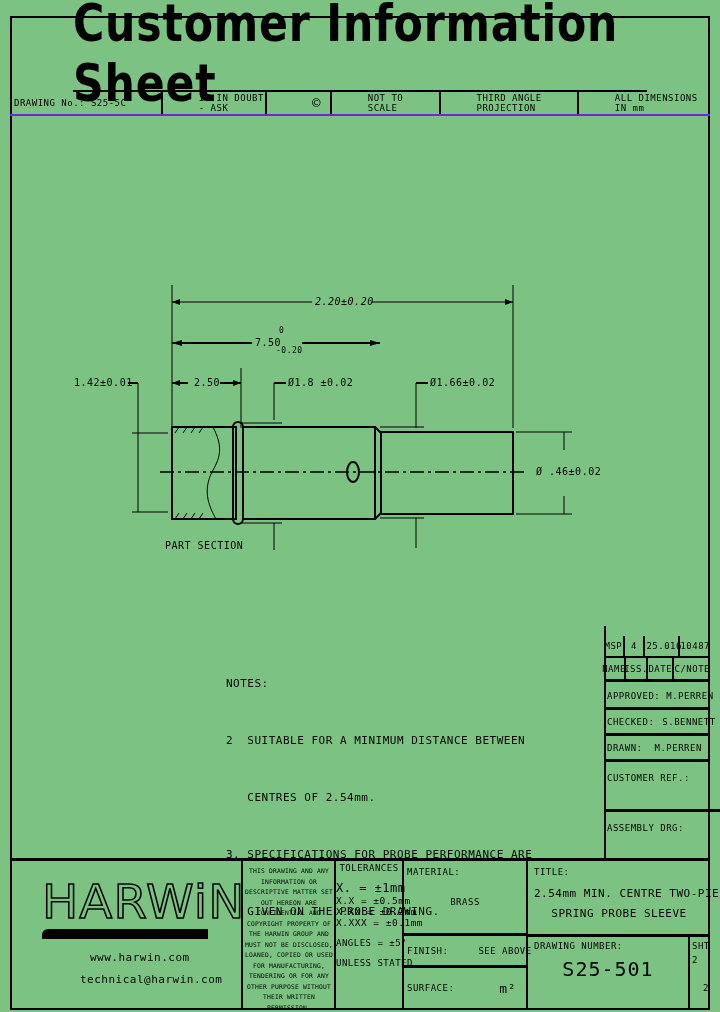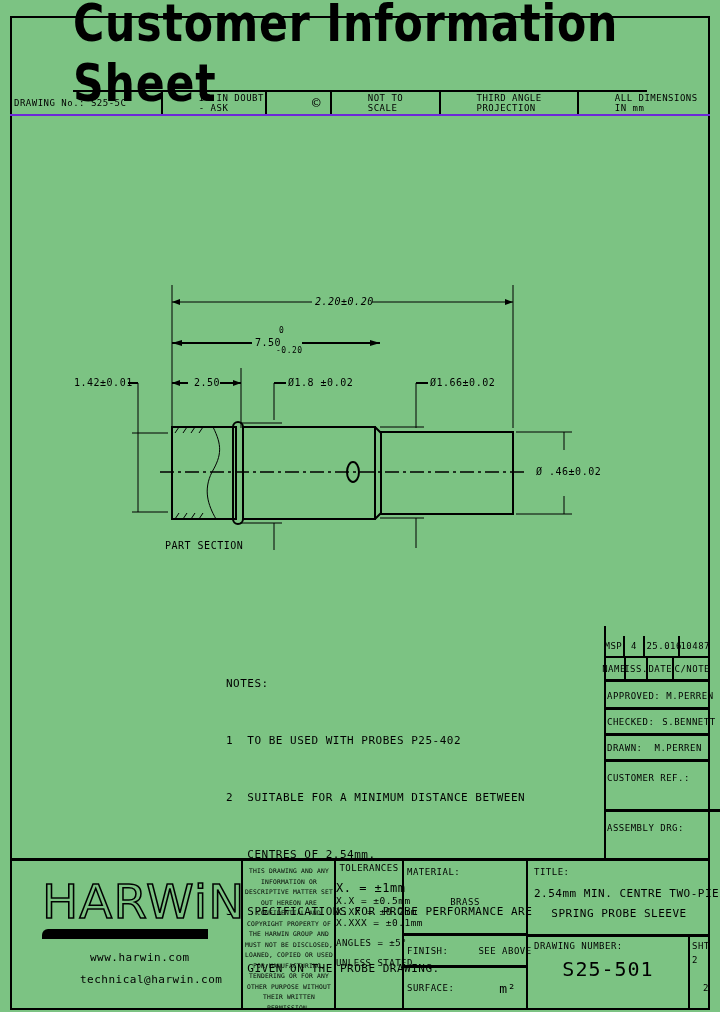--- a/index.html
+++ b/index.html
@@ -113,21 +113,20 @@
 <div class="abs txt" style="left:276px;top:346px;font-size:8px;">-0.20</div>
 <div class="abs txt" style="left:194px;top:377px;">2.50</div>
 <div class="abs txt" style="left:74px;top:377px;">1.42±0.01</div>
 <div class="abs txt" style="left:288px;top:377px;">Ø1.8 ±0.02</div>
 <div class="abs txt" style="left:430px;top:377px;">Ø1.66±0.02</div>
 <div class="abs txt" style="left:536px;top:466px;">Ø .46±0.02</div>
 <div class="abs txt" style="left:165px;top:540px;">PART SECTION</div>
 
 <div class="notes">
   <div>NOTES:</div>
-  <div>1  TO BE USED WITH PROBES P25-402</div>
   <div>2  SUITABLE FOR A MINIMUM DISTANCE BETWEEN</div>
   <div>   CENTRES OF 2.54mm.</div>
   <div>3. SPECIFICATIONS FOR PROBE PERFORMANCE ARE</div>
   <div>   GIVEN ON THE PROBE DRAWING.</div>
   
   
   
   
 </div>
 

